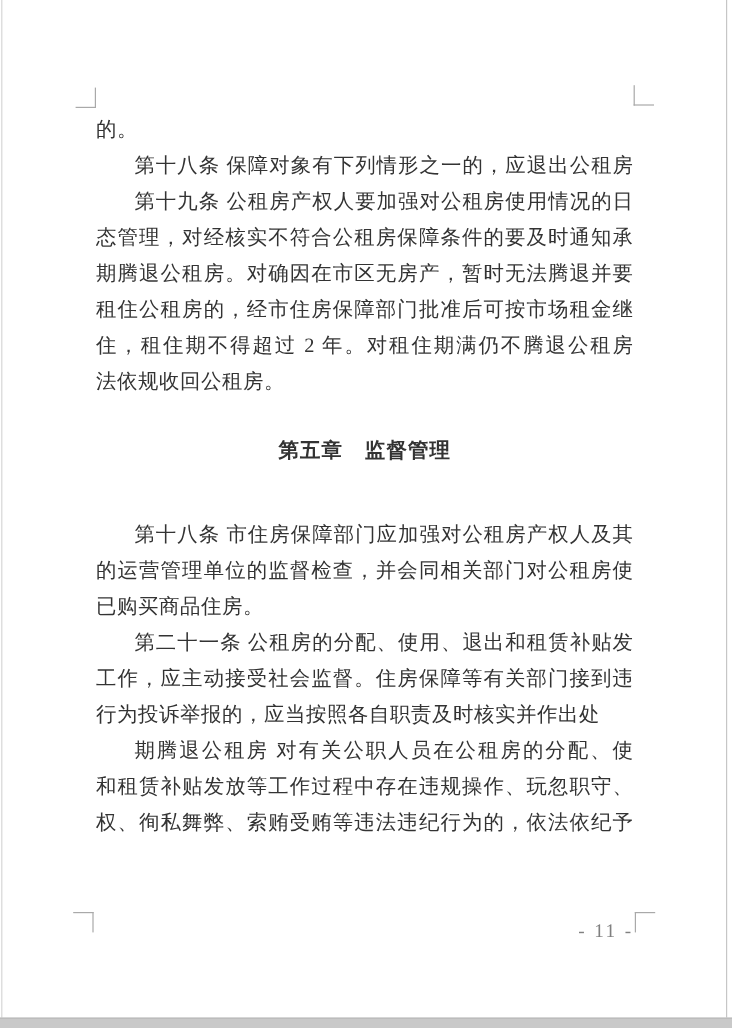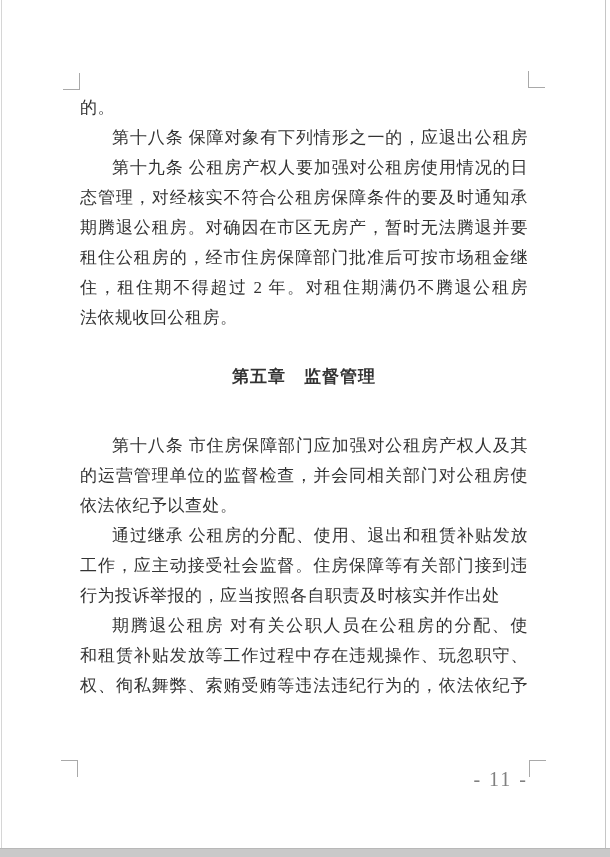--- a/index.html
+++ b/index.html
@@ -43,21 +43,21 @@
     text-align: right; text-align-last: center;
     font-weight: bold; letter-spacing: 1px; font-family: Liberation Mono, monospace;
   }
   .line.spacer    { height: 30px; }
   .line.spacer-lg { height: 38px; }
   .prefix { font-weight: normal; }
   .page-num {
     position: absolute;
     top: 768px;
     right: 82px;
-    font-size: 20px;
+    font-size: 16px;
     letter-spacing: 2px;
     color: #808080;
   }
 </style>
 </head>
 <body>
 
 <div class="page">
   <div class="edge edge-left"></div>
   <div class="edge edge-right"></div>
@@ -74,22 +74,22 @@
       <div class="line cont j"><span>态管理，对经核实不符合公租房保障条件的要及时通知承租人限</span></div>
       <div class="line cont j"><span>期腾退公租房。对确因在市区无房产，暂时无法腾退并要求继续</span></div>
       <div class="line cont j"><span>租住公租房的，经市住房保障部门批准后可按市场租金继续租</span></div>
       <div class="line cont j"><span>住，租住期不得超过 2 年。对租住期满仍不腾退公租房的，将依</span></div>
       <div class="line cont"><span>法依规收回公租房。</span></div>
       <div class="line spacer"></div>
       <div class="line heading"><span>第五章　监督管理</span></div>
       <div class="line spacer-lg"></div>
       <div class="line ind j"><span class="prefix">第十八条</span><span> 市住房保障部门应加强对公租房产权人及其委托</span></div>
       <div class="line cont j"><span>的运营管理单位的监督检查，并会同相关部门对公租房使用情况</span></div>
-      <div class="line cont"><span>依法依纪予以查处。</span></div>
-      <div class="line ind j"><span class="prefix">通过继承</span><span> 公租房的分配、使用、退出和租赁补贴发放等</span></div>
+      <div class="line cont"><span>已购买商品住房。</span></div>
+      <div class="line ind j"><span class="prefix">第二十一条</span><span> 公租房的分配、使用、退出和租赁补贴发放等</span></div>
       <div class="line cont j"><span>工作，应主动接受社会监督。住房保障等有关部门接到违法违规</span></div>
       <div class="line cont"><span>行为投诉举报的，应当按照各自职责及时核实并作出处理。</span></div>
       <div class="line ind j"><span class="prefix">期腾退公租房</span><span>  对有关公职人员在公租房的分配、使用、管理</span></div>
       <div class="line cont j"><span>和租赁补贴发放等工作过程中存在违规操作、玩忽职守、滥用职</span></div>
       <div class="line cont j"><span>权、徇私舞弊、索贿受贿等违法违纪行为的，依法依纪予以查处，</span></div>
     </div>
 
   <div class="page-num">- 11 -</div>
 
   <div class="bottom-band"></div>

